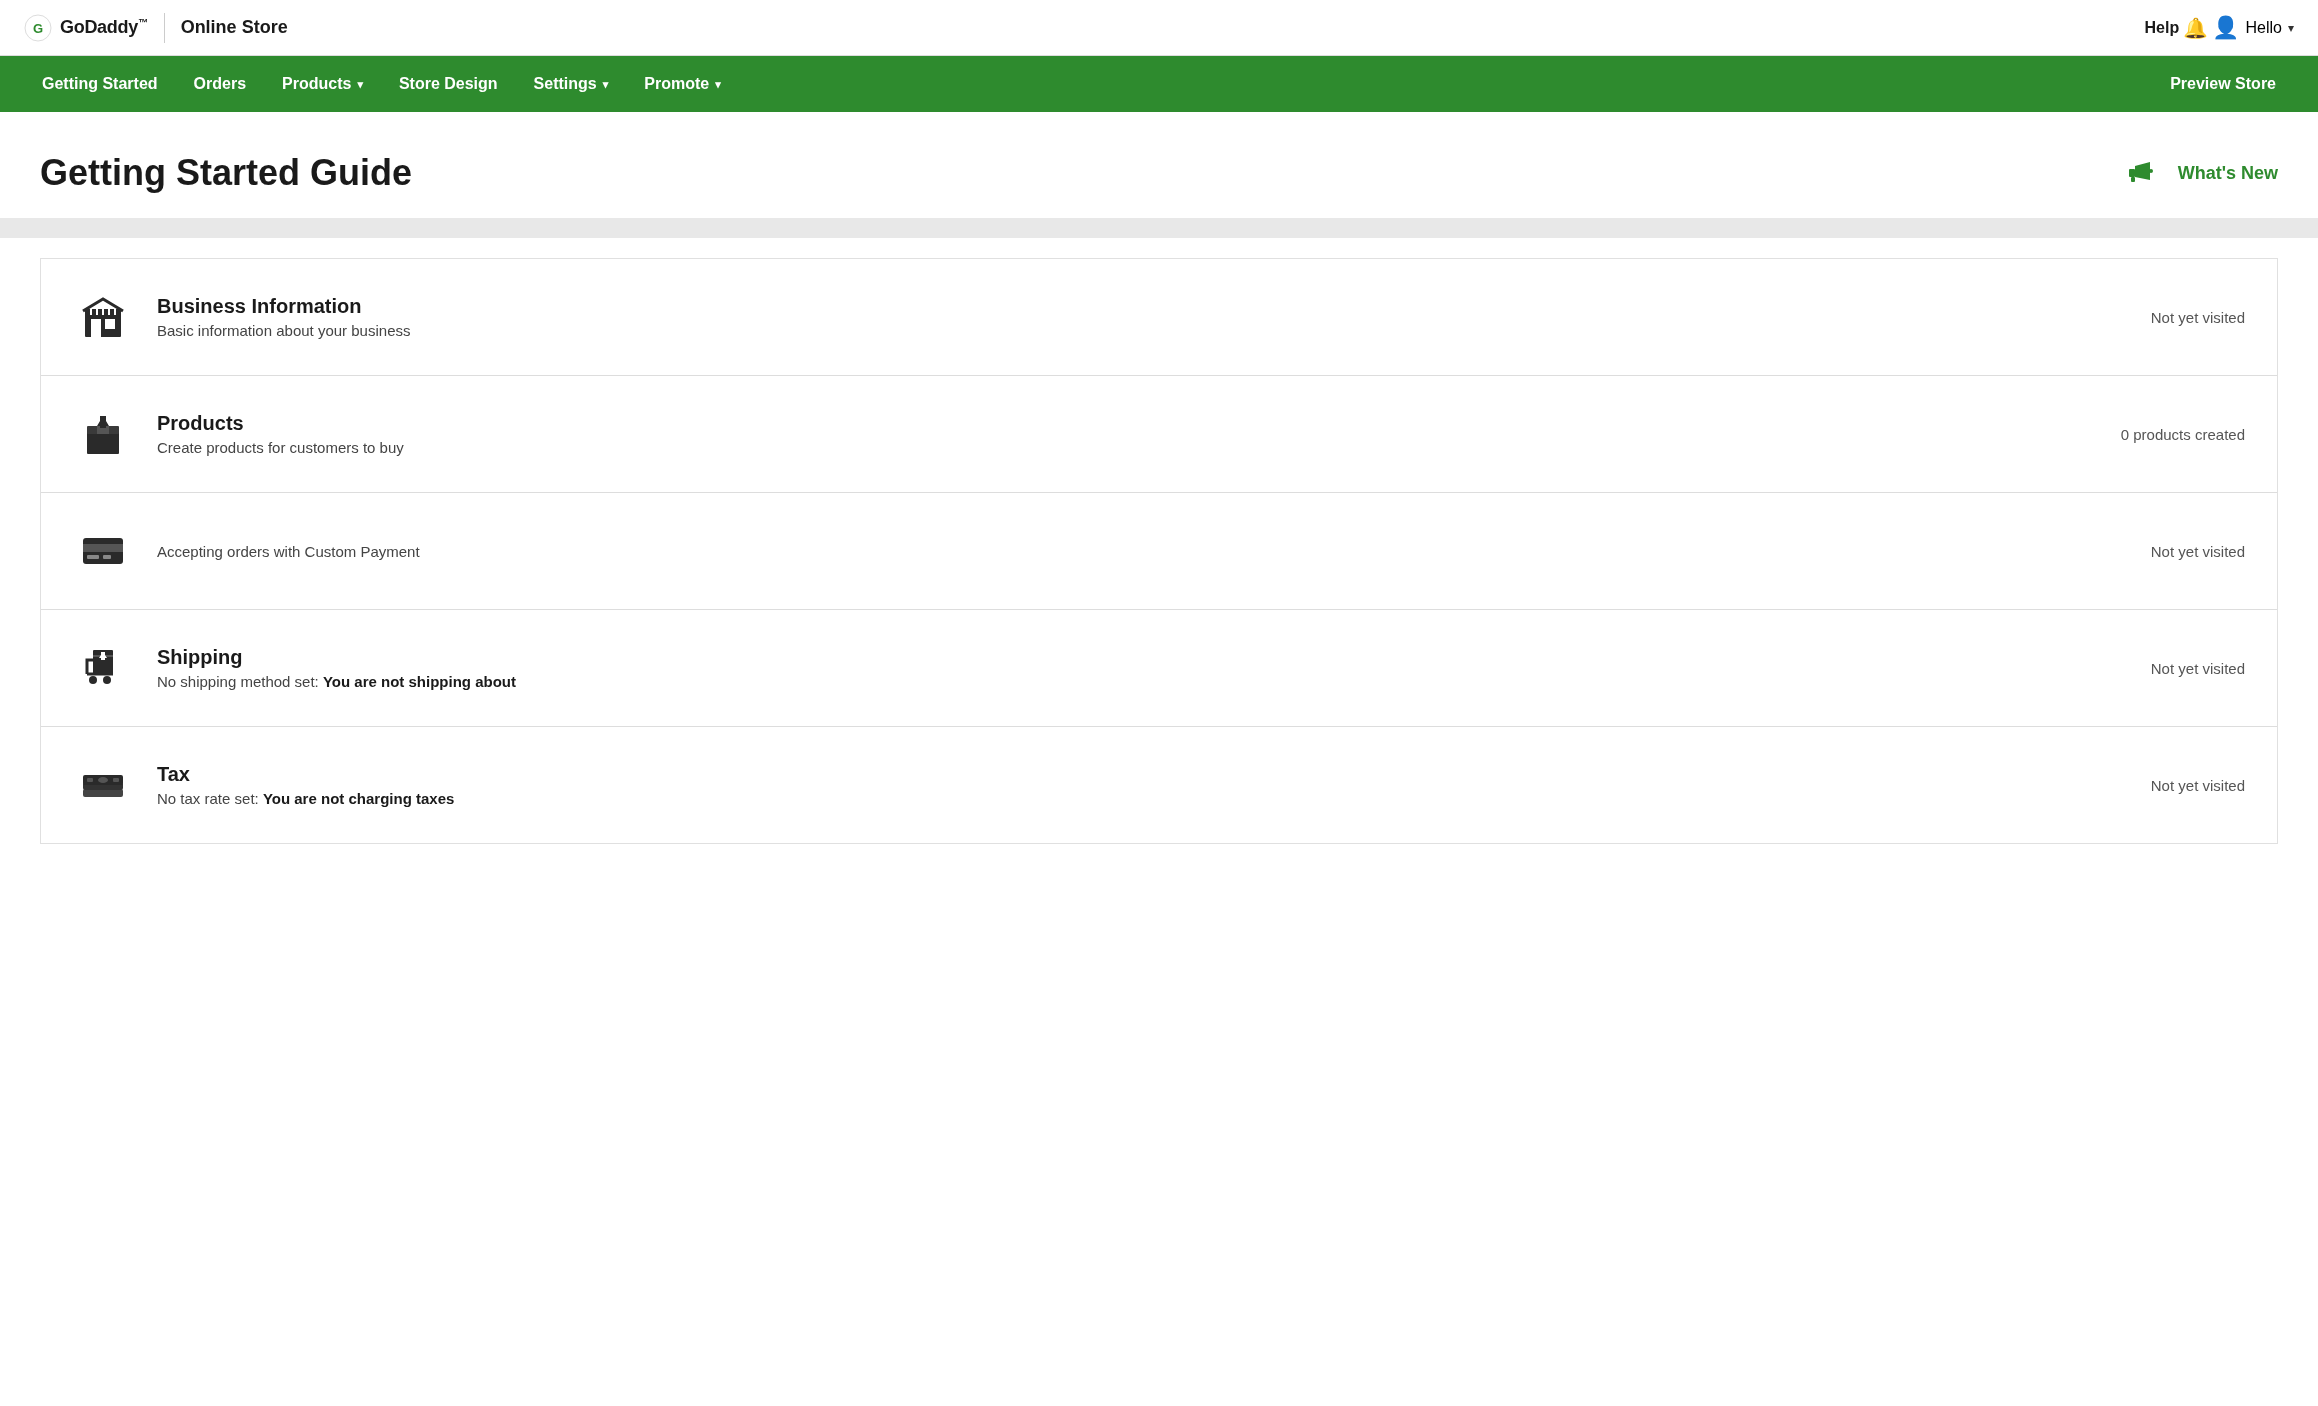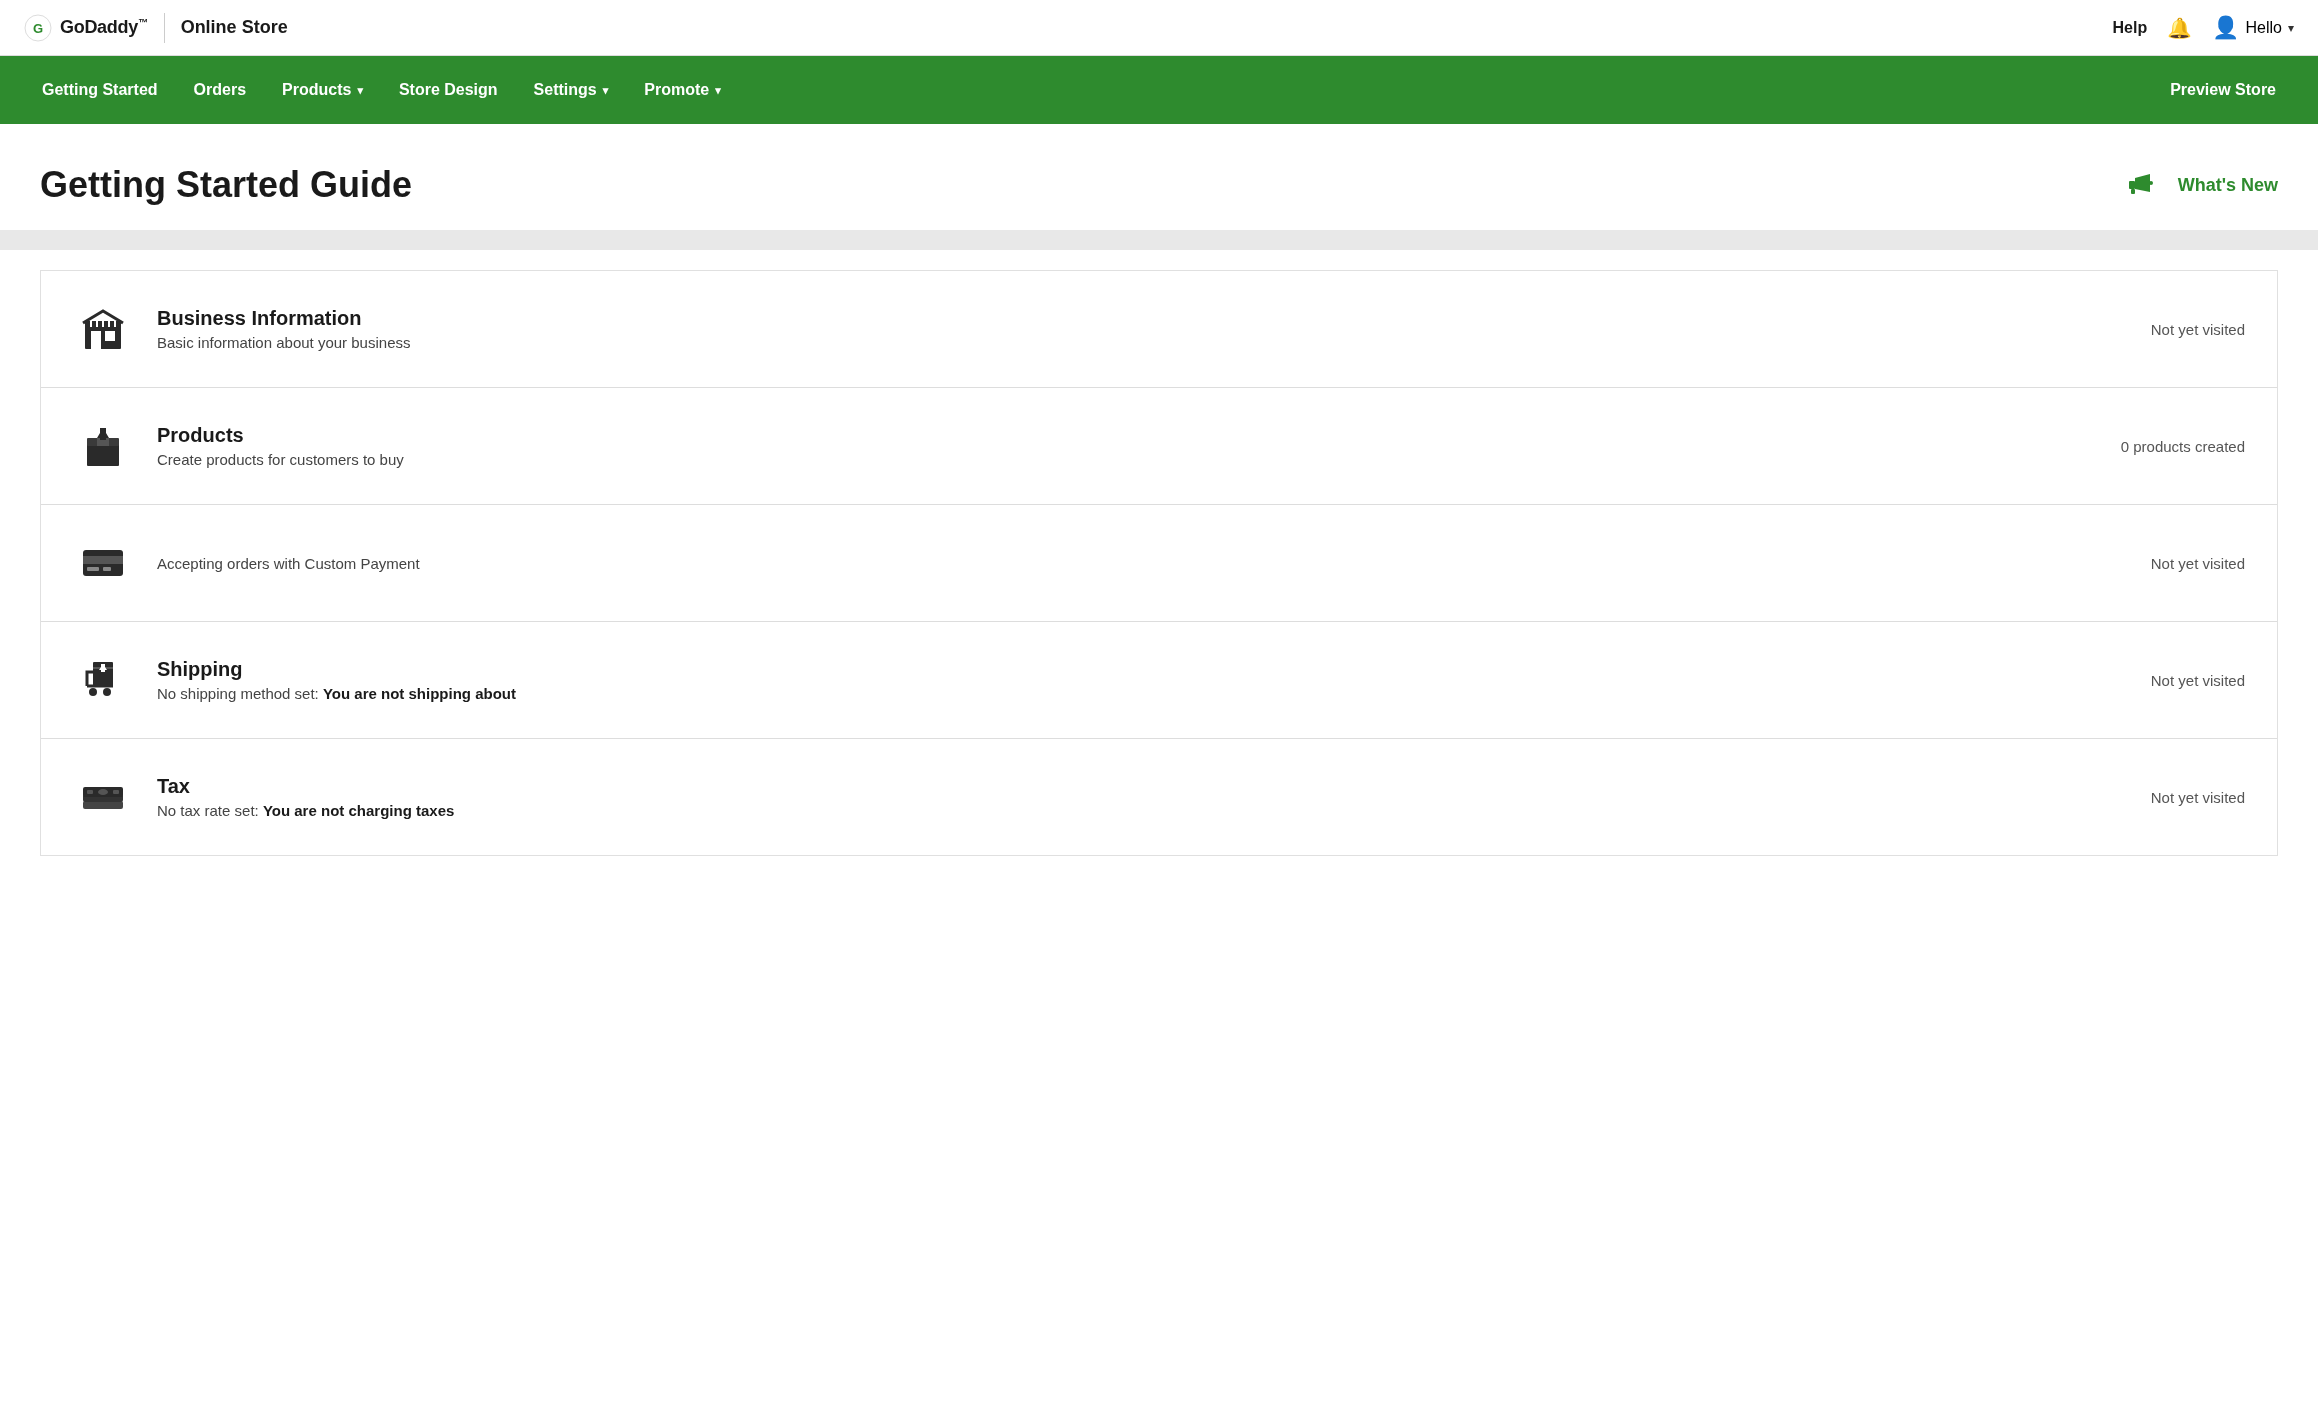--- a/index.html
+++ b/index.html
@@ -34,21 +34,21 @@
     }
     .store-name {
       font-size: 18px;
       font-weight: 600;
       color: #1a1a1a;
     }
     .top-bar-right {
       margin-left: auto;
       display: flex;
       align-items: center;
-      gap: 20px;
+      gap: 4px;
     }
     .help-link {
       font-size: 16px;
       font-weight: 600;
       color: #1a1a1a;
       text-decoration: none;
       cursor: pointer;
     }
     .bell-icon {
       font-size: 20px;
@@ -65,21 +65,21 @@
     }
     .user-icon { font-size: 22px; color: #333; }
     .chevron-down { font-size: 12px; color: #333; }
 
     
     .nav-bar {
       background: #2e8b2e;
       display: flex;
       align-items: center;
       padding: 0 24px;
-      height: 68px;
+      height: 56px;
     }
     .nav-item {
       color: #fff;
       font-size: 16px;
       font-weight: 600;
       padding: 0 18px;
       height: 56px;
       display: flex;
       align-items: center;
       gap: 6px;

